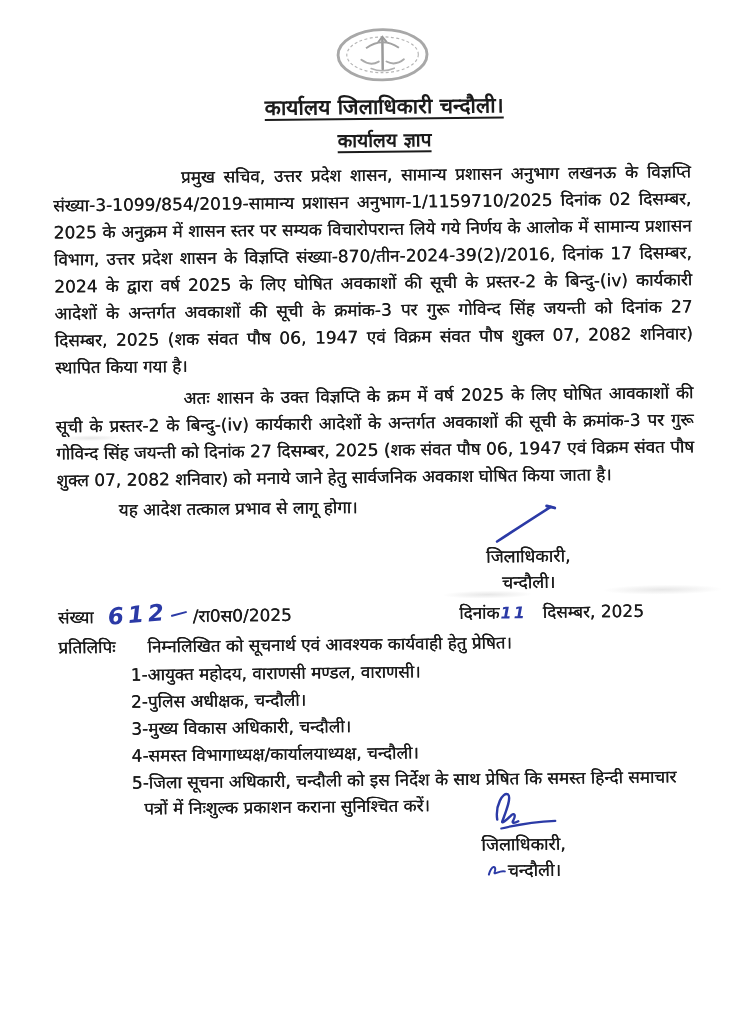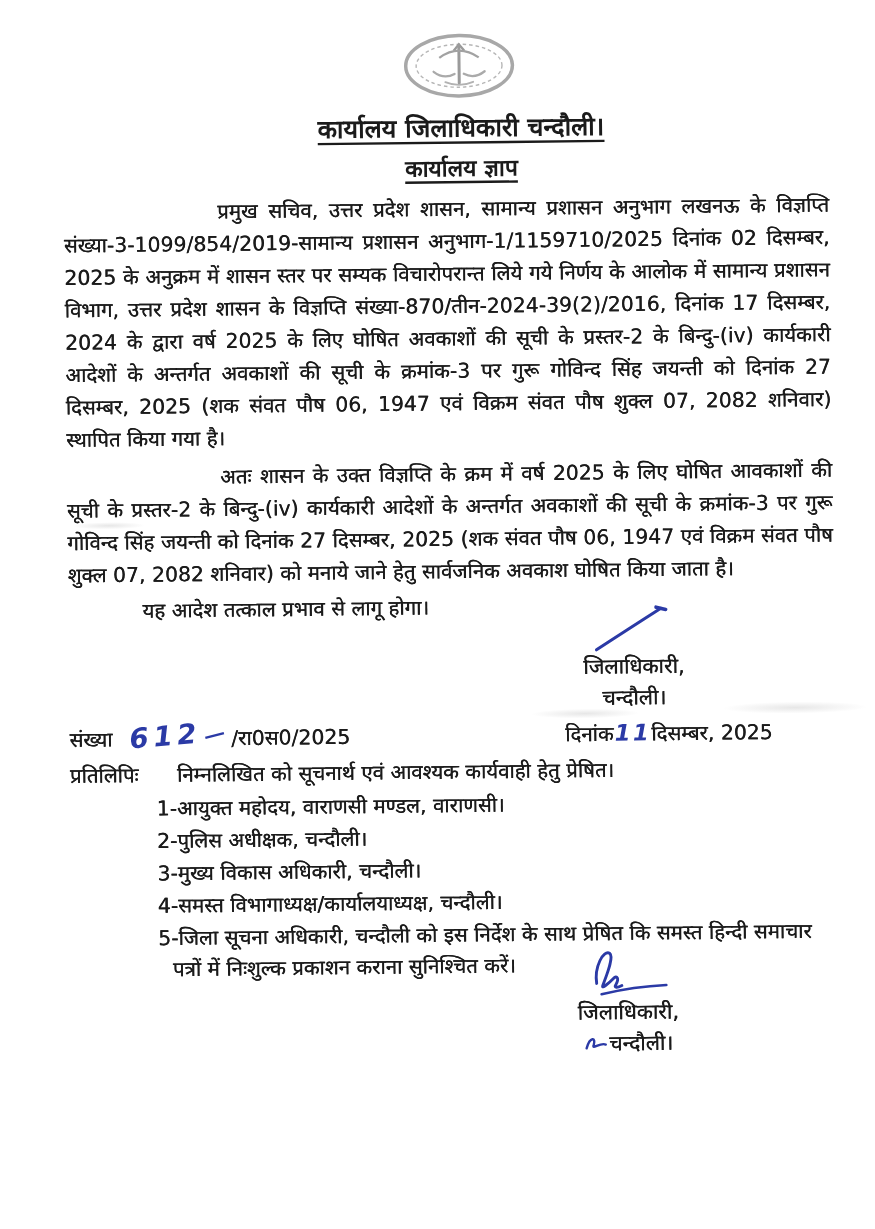--- a/index.html
+++ b/index.html
@@ -79,21 +79,21 @@
     font-size: 23px; letter-spacing: 4px;
     display: inline-block; transform: rotate(-4deg) translateY(-1px);
     margin: 0 6px 0 14px;
   }
   .hw-big::after {
     content: ""; display: inline-block; width: 16px;
     border-bottom: 2px solid #2b3aa6;
     transform: translateY(-4px) rotate(-10deg);
     margin-left: 3px;
   }
-  .hw-day { font-size: 19px; letter-spacing: 2px; margin: 0 0 0 1px; }
+  .hw-day { font-size: 16px; letter-spacing: 2px; margin: 0 16px 0 1px; }
 
   
   .copy-head {
     margin-top: 6px; font-size: 17px; line-height: 27px;
     text-shadow: 0.3px 0 0 currentColor;
   }
   .copy-head .copy-label { margin-right: 32px; }
   .copy-list { list-style: none; margin: 1px 0 0 0; padding: 0 0 0 72px; }
   .copy-list li {
     font-size: 17px; line-height: 26px; margin-top: 1px;

